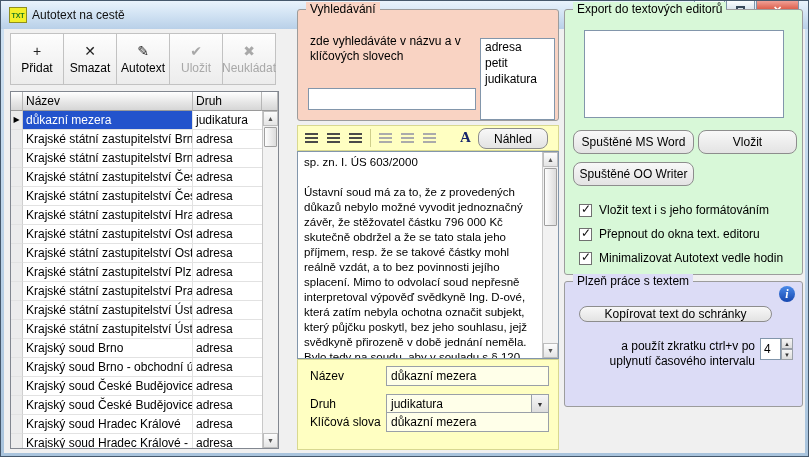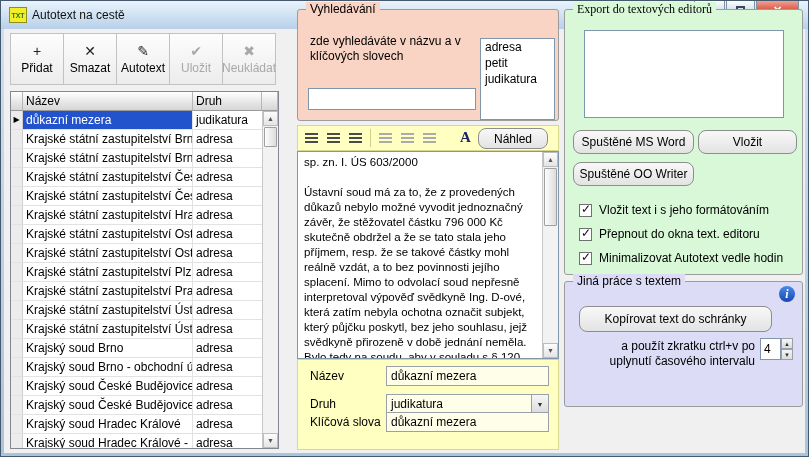--- a/index.html
+++ b/index.html
@@ -51,21 +51,21 @@
   .sbdn{position:absolute;bottom:0;left:0;right:0;}
   .sbthumb{position:absolute;left:1px;right:1px;background:linear-gradient(90deg,#fdfdfd,#dcdcdc);
            border:1px solid #a0a0a0;border-radius:1px;}
 
   
   .group{position:absolute;border:1px solid #9c9c9c;border-radius:3px;}
   .legend{position:absolute;top:-8px;left:8px;padding:0 4px;font-size:12px;white-space:nowrap;}
   .g-search{left:296px;top:8px;width:262px;height:112px;background:var(--search-bg,#f9d3c3);}
   .g-search .legend{background:var(--search-bg,#f9d3c3);}
   .g-export{left:563px;top:8px;width:239px;height:266px;background:var(--green-bg,#d8f8d8);}
-  .g-export .legend{background:var(--green-bg,#d8f8d8);font-family:Liberation Serif, serif;}
+  .g-export .legend{background:var(--green-bg,#d8f8d8);}
   .g-other{left:563px;top:280px;width:239px;height:126px;background:var(--lavender-bg,#dcdcf6);}
   .g-other .legend{background:var(--lavender-bg,#dcdcf6);}
 
   .hint{position:absolute;left:12px;top:24px;width:175px;line-height:15px;}
   .tfield{background:#fff;border:1px solid #8296ab;padding:2px 4px;font-family:inherit;font-size:12px;}
   .searchbox{position:absolute;left:10px;top:78px;width:168px;height:22px;}
   .catlist{position:absolute;right:3px;top:28px;width:75px;height:82px;background:#fff;border:1px solid #8296ab;overflow:hidden;}
   .lbitem{padding:1px 4px;white-space:nowrap;}
 
   
@@ -104,21 +104,21 @@
   .chkwrap{position:absolute;left:0;top:0;right:0;bottom:0;}
   .chkrow{position:absolute;left:14px;display:flex;align-items:center;gap:7px;height:16px;}
   .chkbox{width:13px;height:13px;background:#fff;border:1px solid #707070;position:relative;flex:none;}
   .mark{position:absolute;left:1px;top:-3px;font-size:12px;color:#111;}
   .chklabel{white-space:nowrap;}
 
   
   .infoicon{position:absolute;right:7px;top:4px;width:16px;height:16px;border-radius:50%;
             background:linear-gradient(#4a8ae8,#1748b0);color:#fff;font-family:"Liberation Serif",serif;
             font-style:italic;font-weight:bold;font-size:12px;display:flex;align-items:center;justify-content:center;}
-  .copybtn{position:absolute;left:14px;top:24px;width:193px;height:26px;}
+  .copybtn{position:absolute;left:14px;top:24px;width:193px;height:16px;}
   .intervaltext{position:absolute;left:18px;top:57px;width:172px;text-align:right;line-height:15px;}
   .spinner{position:absolute;right:9px;top:56px;width:33px;height:22px;}
   .spinval{position:absolute;left:0;top:0;width:21px;height:22px;background:#fff;border:1px solid #8296ab;
            padding:2px 3px;font-family:inherit;font-size:12px;}
   .spinbtns{position:absolute;right:0;top:0;width:12px;height:22px;display:flex;flex-direction:column;}
   .spinbtns div{flex:1;background:linear-gradient(#f6f6f6,#dcdcdc);border:1px solid #9aa0a8;font-size:6px;
                 display:flex;align-items:center;justify-content:center;color:#333;}
   .settingsbtn{position:absolute;left:563px;top:419px;width:239px;height:27px;margin-top:45px;}
 </style>
 </head>
@@ -357,21 +357,21 @@
         <div class="chkrow" style="top: 240px;">
           <div class="chkbox">
             <div class="mark">✓</div>
           </div>
           <div class="chklabel">Minimalizovat Autotext vedle hodin</div>
         </div>
       </div>
   </div>
 
   <div class="group g-other">
-    <div class="legend">Jiná práce s textem</div>
+    <div class="legend">Plzeň práce s textem</div>
     <div class="infoicon">i</div>
     <div class="btn copybtn">Kopírovat text do schránky</div>
     <div class="intervaltext"><span>a použít zkratku ctrl+v po</span><br><span>uplynutí časového intervalu</span></div>
     <div class="spinner">
       <input class="spinval" value="4" style="">
       <div class="spinbtns">
         <div>▲</div>
         <div>▼</div>
       </div>
     </div>

